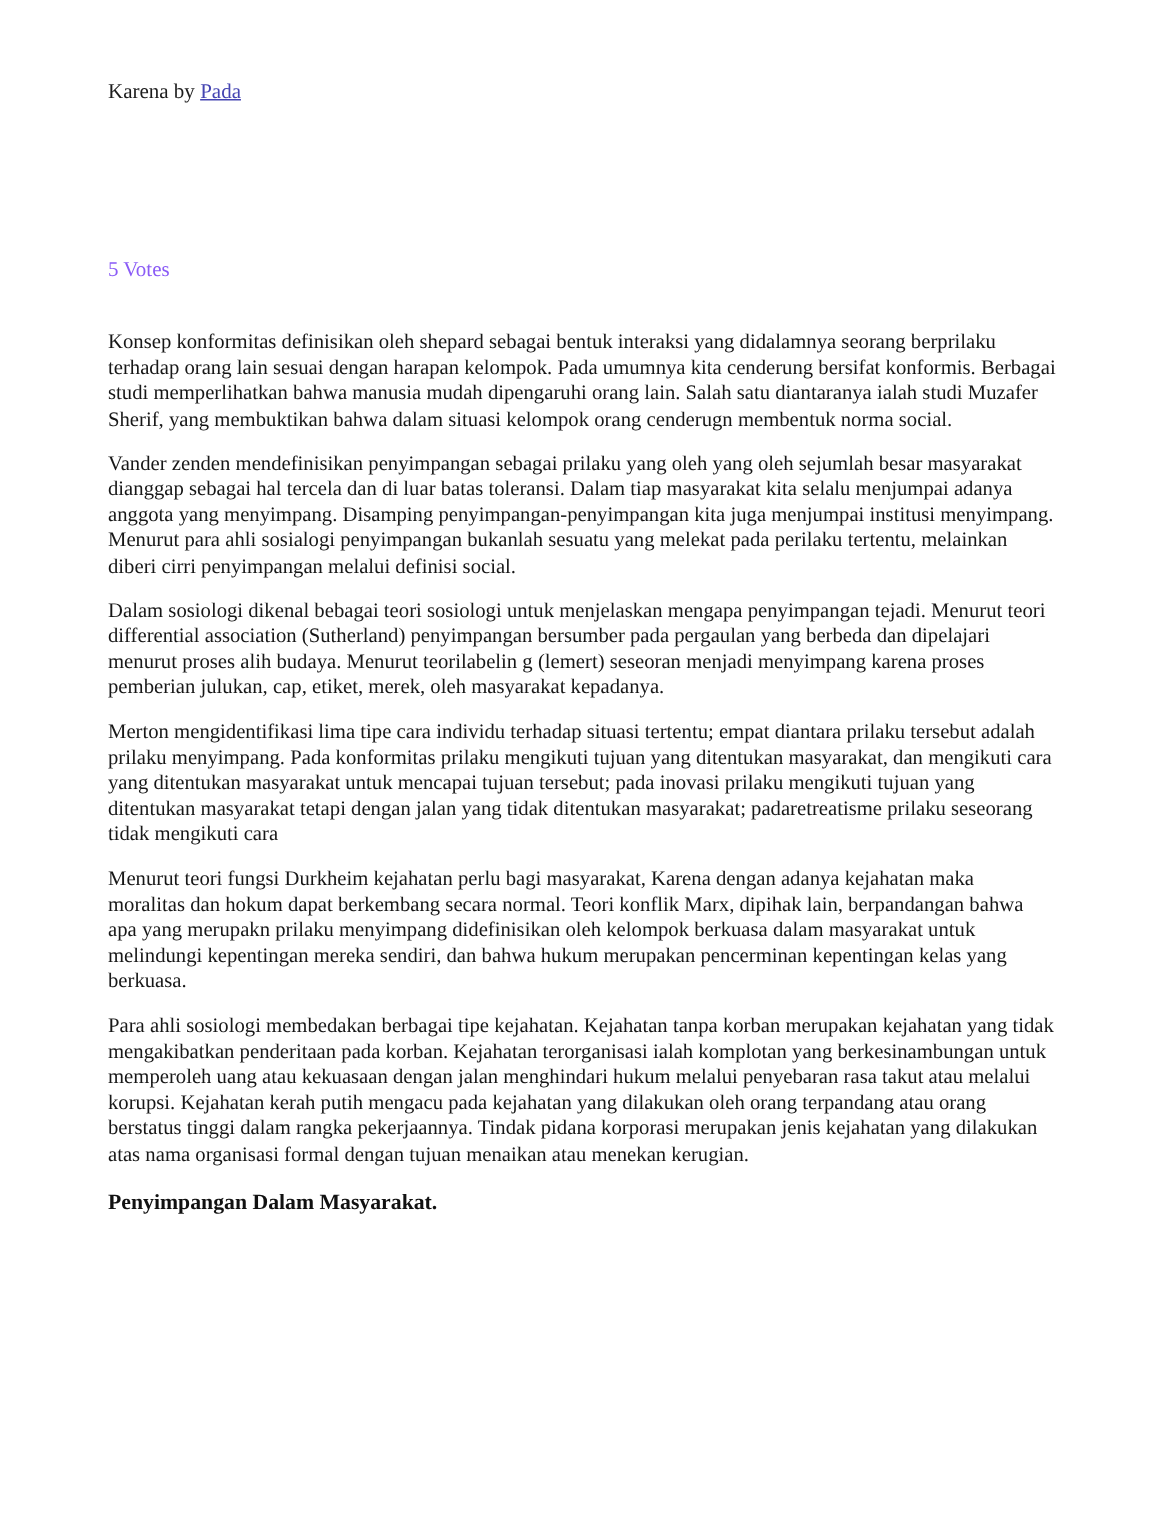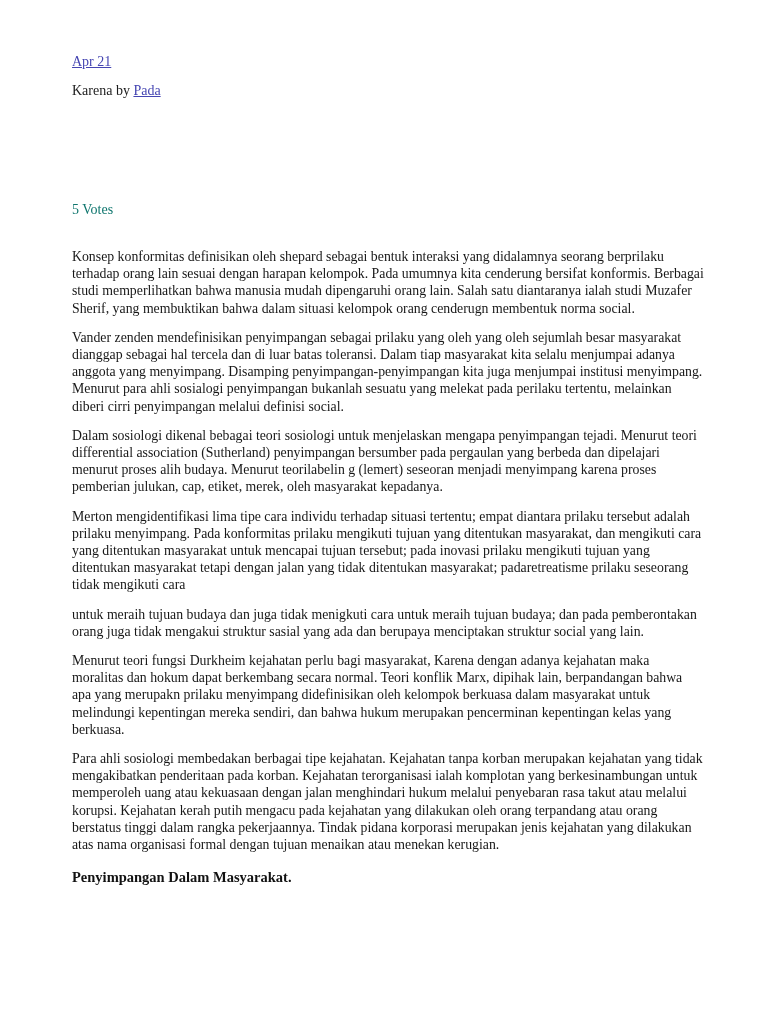--- a/index.html
+++ b/index.html
@@ -43,21 +43,21 @@
     margin: 0;
     color: #1c1c1c;
   }
   .rating-spacer {
     height: 104px;
   }
   .votes {
     font-size: 14px;
     line-height: 15px;
     margin: 0 0 31px 0;
-    color: #0f766e;
+    color: #8b5cf6;
   }
   .body-text p {
     font-size: 13.8px;
     line-height: 17.2px;
     margin: 12px 0 12px 0;
     color: #171717;
     width: 632px;
   }
   .sub-heading {
     font-size: 14.5px;
@@ -66,38 +66,34 @@
     margin: 16px 0 16px 0;
   }
 </style>
 </head>
 <body>
 
 <div class="page">
   <div class="content">
 
 
-    <div class="meta-line">
-      <a class="link">Apr 21</a>
-    </div>
 
     <div class="byline">
       <span>Karena by </span><a class="link">Pada</a>
     </div>
 
     <div class="rating-spacer"></div>
 
     <div class="votes">5 Votes</div>
 
     <div class="body-text">
       <p>Konsep konformitas definisikan oleh shepard sebagai bentuk interaksi yang didalamnya seorang berprilaku terhadap orang lain sesuai dengan harapan kelompok. Pada umumnya kita cenderung bersifat konformis. Berbagai studi memperlihatkan bahwa manusia mudah dipengaruhi orang lain. Salah satu diantaranya ialah studi Muzafer Sherif, yang membuktikan bahwa dalam situasi kelompok orang cenderugn membentuk norma social.</p>
       <p>Vander zenden mendefinisikan penyimpangan sebagai prilaku yang oleh yang oleh sejumlah besar masyarakat dianggap sebagai hal tercela dan di luar batas toleransi. Dalam tiap masyarakat kita selalu menjumpai adanya anggota yang menyimpang. Disamping penyimpangan-penyimpangan kita juga menjumpai institusi menyimpang. Menurut para ahli sosialogi penyimpangan bukanlah sesuatu yang melekat pada perilaku tertentu, melainkan diberi cirri penyimpangan melalui definisi social.</p>
       <p>Dalam sosiologi dikenal bebagai teori sosiologi untuk menjelaskan mengapa penyimpangan tejadi. Menurut teori differential association (Sutherland) penyimpangan bersumber pada pergaulan yang berbeda dan dipelajari menurut proses alih budaya. Menurut teorilabelin g (lemert) seseoran menjadi menyimpang karena proses pemberian julukan, cap, etiket, merek, oleh masyarakat kepadanya.</p>
       <p>Merton mengidentifikasi lima tipe cara individu terhadap situasi tertentu; empat diantara prilaku tersebut adalah prilaku menyimpang. Pada konformitas prilaku mengikuti tujuan yang ditentukan masyarakat, dan mengikuti cara yang ditentukan masyarakat untuk mencapai tujuan tersebut; pada inovasi prilaku mengikuti tujuan yang ditentukan masyarakat tetapi dengan jalan yang tidak ditentukan masyarakat; padaretreatisme prilaku seseorang tidak mengikuti cara</p>
-      <p>untuk meraih tujuan budaya dan juga tidak menigkuti cara untuk meraih tujuan budaya; dan pada pemberontakan orang juga tidak mengakui struktur sasial yang ada dan berupaya menciptakan struktur social yang lain.</p>
       <p>Menurut teori fungsi Durkheim kejahatan perlu bagi masyarakat, Karena dengan adanya kejahatan maka moralitas dan hokum dapat berkembang secara normal. Teori konflik Marx, dipihak lain, berpandangan bahwa apa yang merupakn prilaku menyimpang didefinisikan oleh kelompok berkuasa dalam masyarakat untuk melindungi kepentingan mereka sendiri, dan bahwa hukum merupakan pencerminan kepentingan kelas yang berkuasa.</p>
       <p>Para ahli sosiologi membedakan berbagai tipe kejahatan. Kejahatan tanpa korban merupakan kejahatan yang tidak mengakibatkan penderitaan pada korban. Kejahatan terorganisasi ialah komplotan yang berkesinambungan untuk memperoleh uang atau kekuasaan dengan jalan menghindari hukum melalui penyebaran rasa takut atau melalui korupsi. Kejahatan kerah putih mengacu pada kejahatan yang dilakukan oleh orang terpandang atau orang berstatus tinggi dalam rangka pekerjaannya. Tindak pidana korporasi merupakan jenis kejahatan yang dilakukan atas nama organisasi formal dengan tujuan menaikan atau menekan kerugian.</p>
     </div>
 
     <h2 class="sub-heading">Penyimpangan Dalam Masyarakat.</h2>
 
   </div>
 </div>
 
 </body></html>

